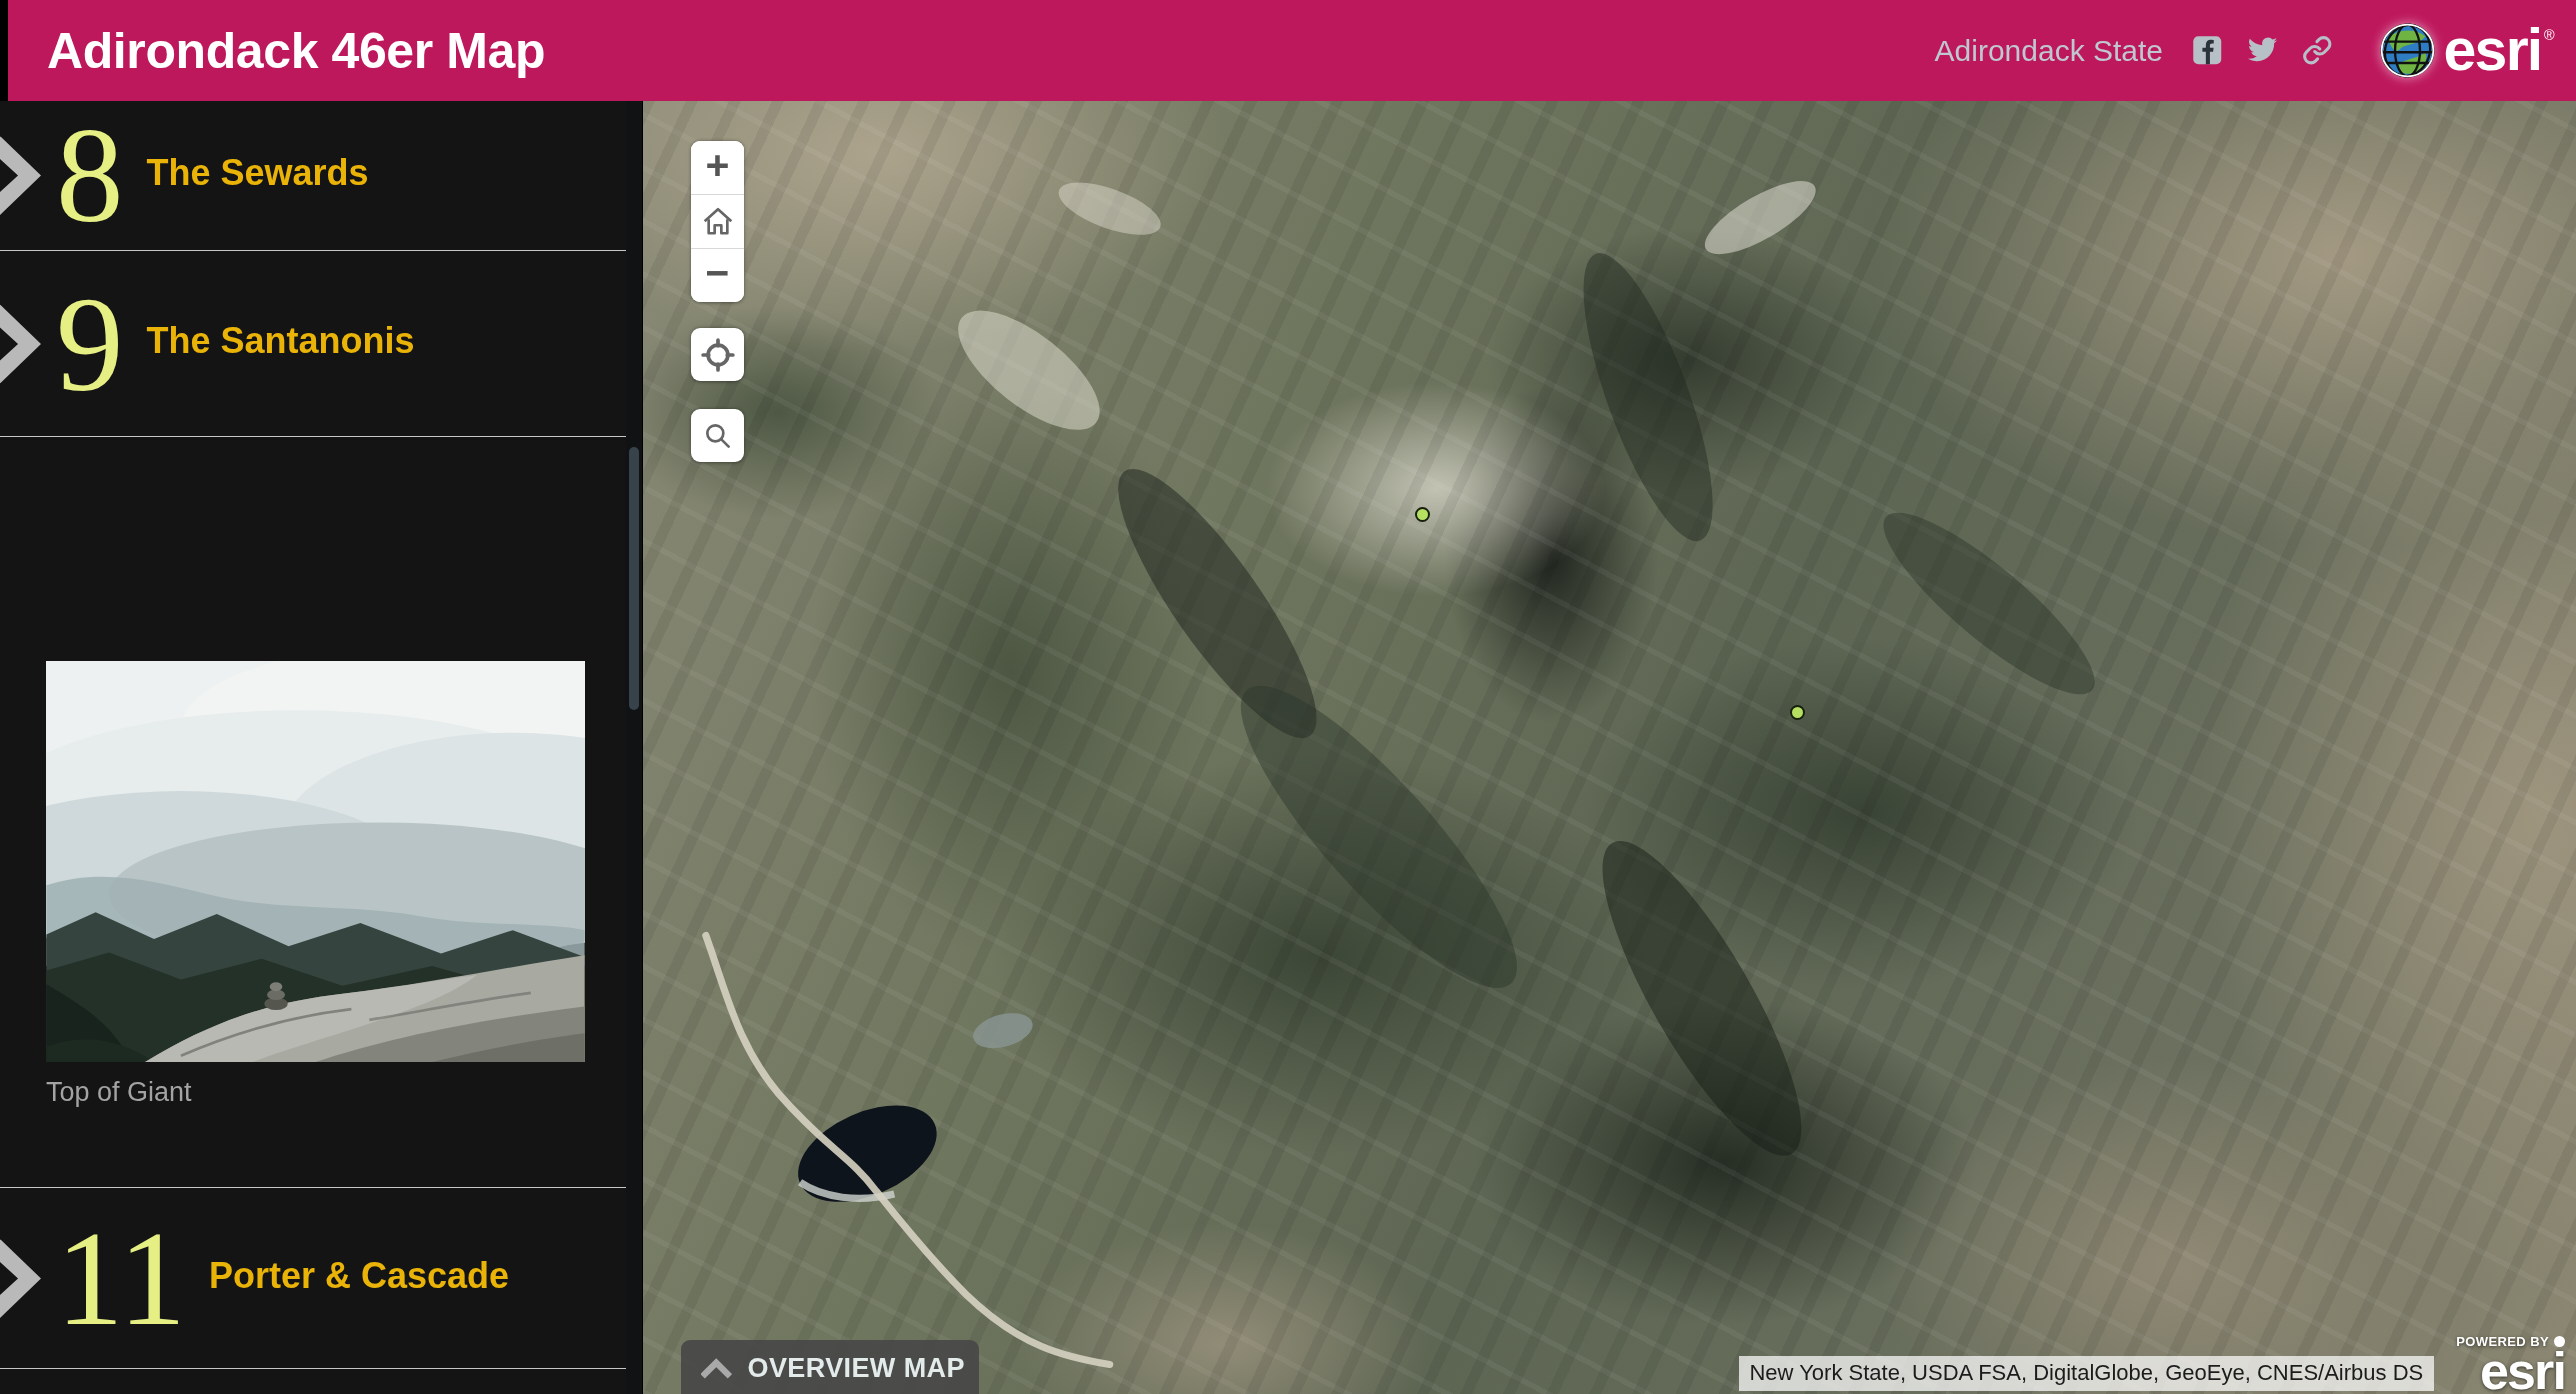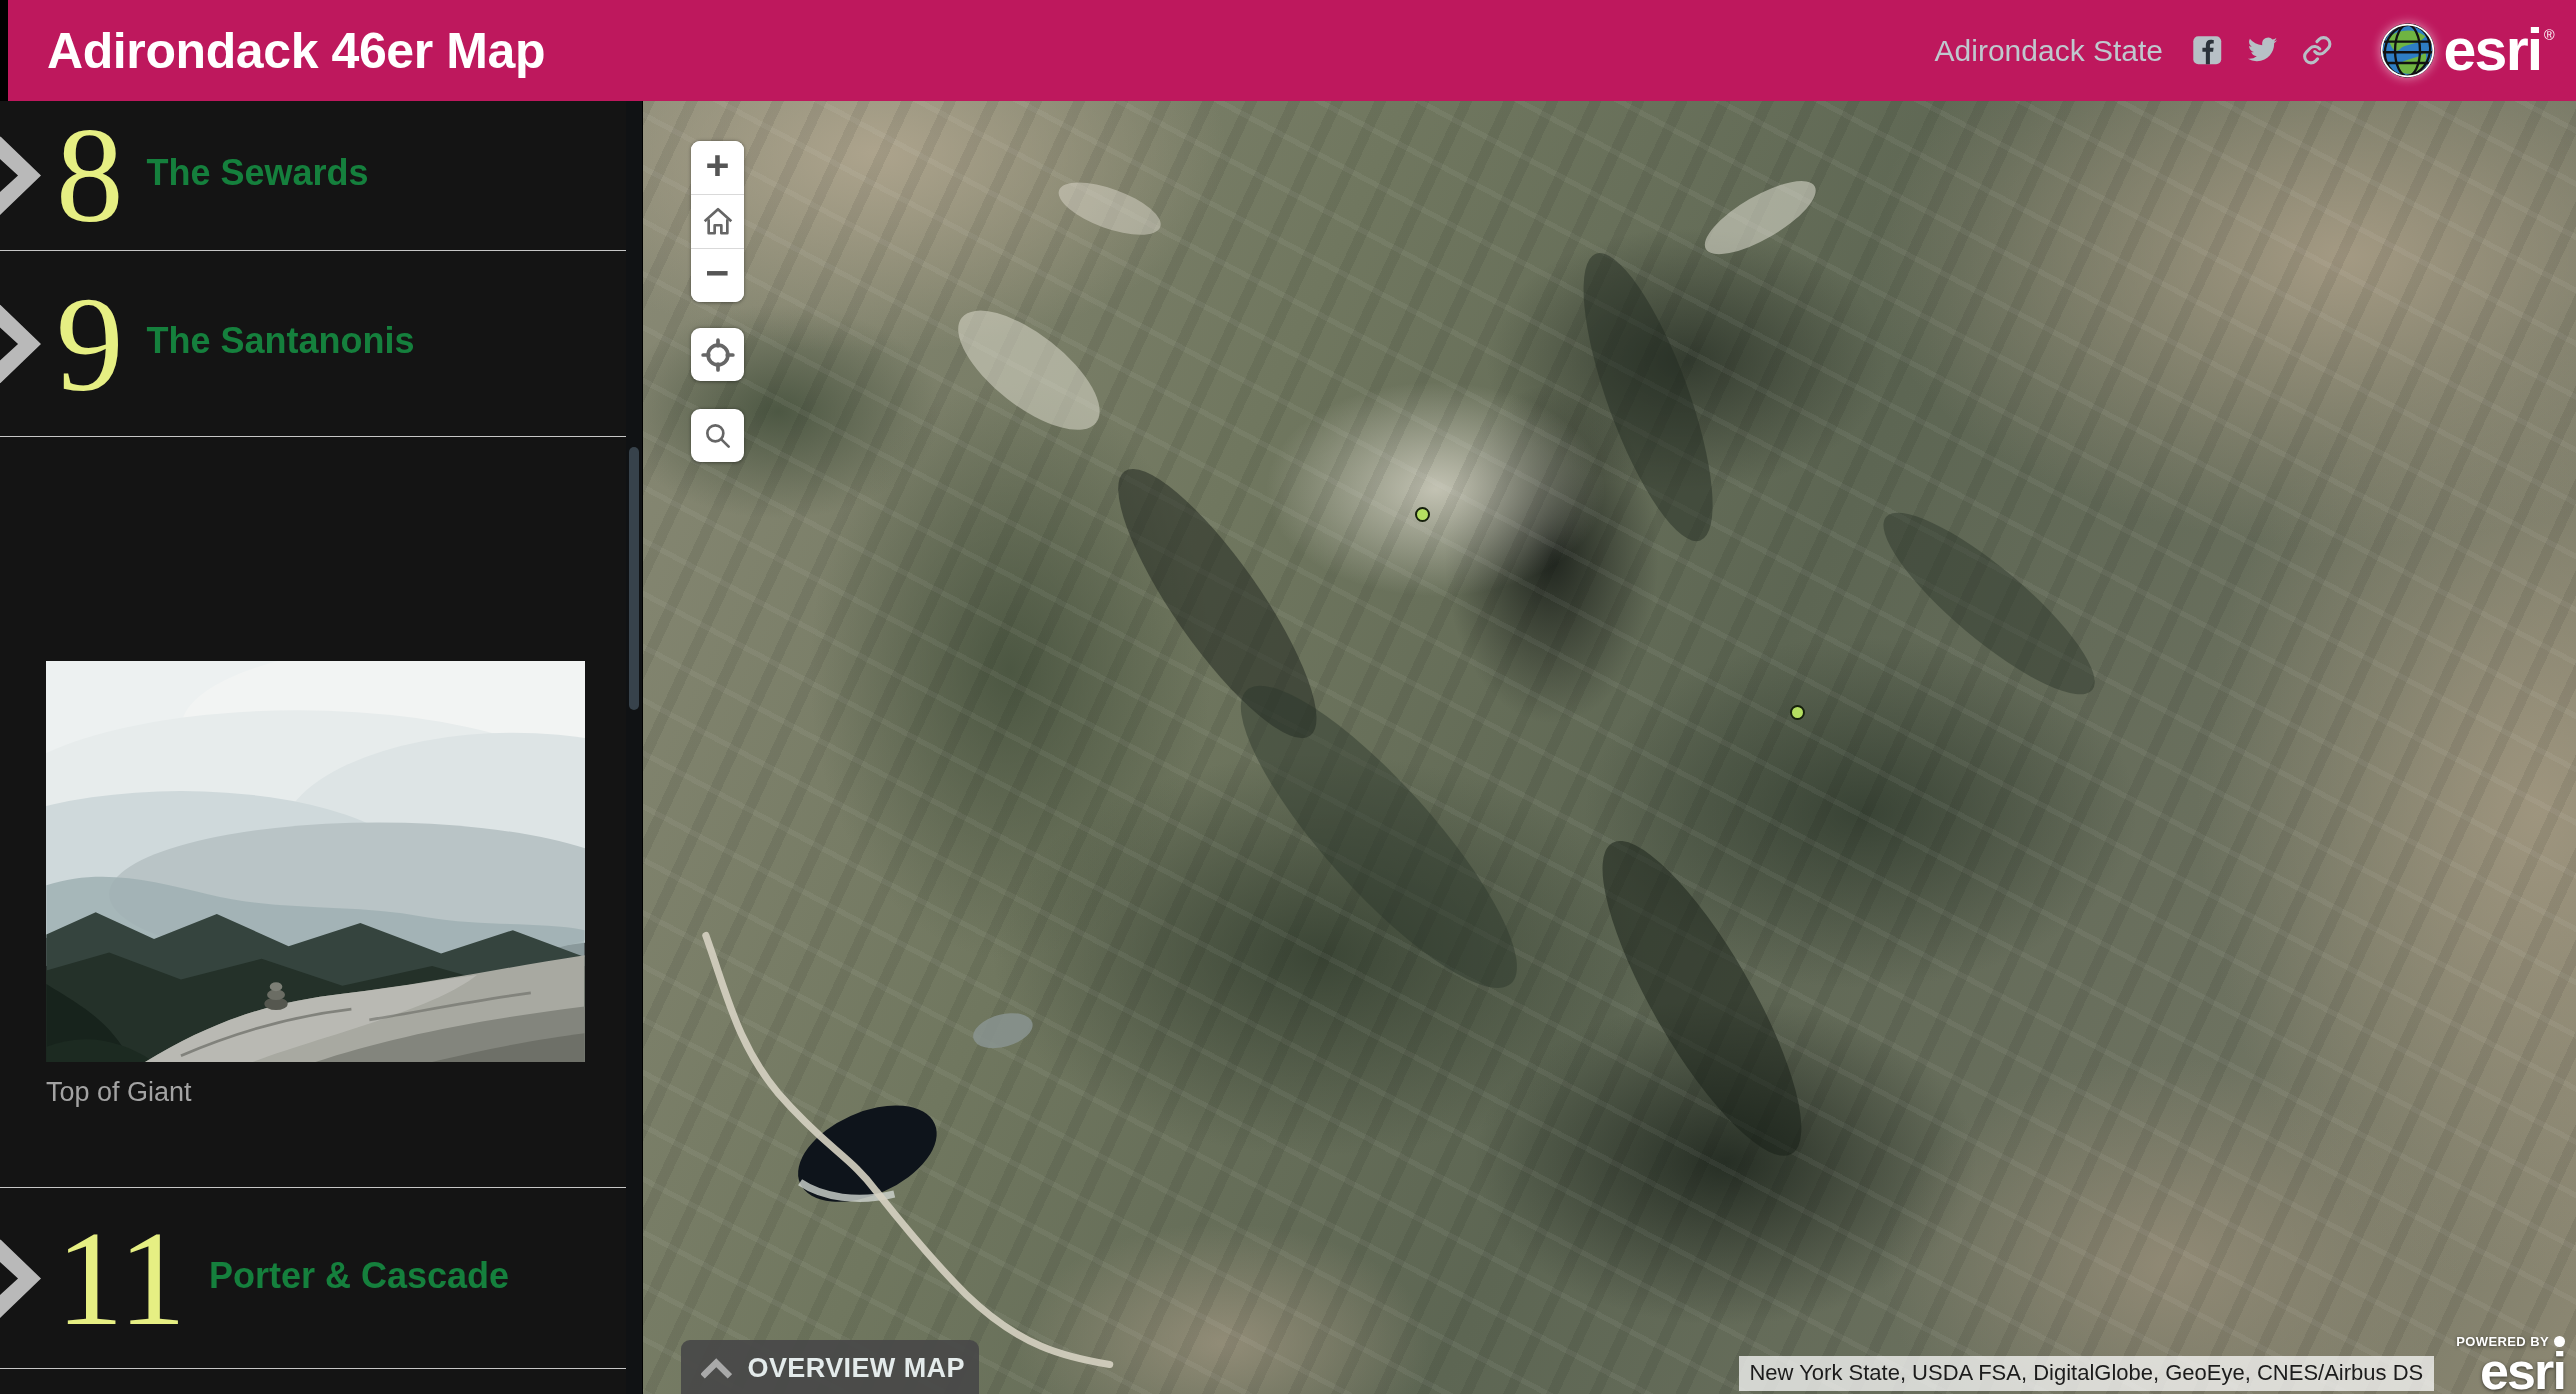--- a/index.html
+++ b/index.html
@@ -27,21 +27,21 @@
   .sec9{top:151px;height:184px;}
   .sec10{top:337px;height:749px;}
   .sec10 .sec-head{height:193px;}
   .sec11{top:1088px;height:179px;}
   .chevron{position:absolute;left:0;top:50%;transform:translateY(-50%);
     width:41px;height:79px;background:#b9b9b9;
     clip-path:polygon(0% 0%,100% 50%,0% 100%,0% 71%,44% 50%,0% 29%);}
   .section.active .chevron{background:#ffffff;}
   .sec-num{font-family:"Liberation Serif",serif;color:#e6ef83;font-size:135px;line-height:1;
     margin-left:56px;white-space:nowrap;}
-  .sec-label{color:#15803d;font-size:36px;font-weight:bold;margin-left:23px;margin-top:-5.4px;white-space:nowrap;}
+  .sec-label{color:#eab308;font-size:36px;font-weight:bold;margin-left:23px;margin-top:-5.4px;white-space:nowrap;}
   .sec-photo{position:absolute;left:46px;top:223px;width:539px;height:401px;cursor:pointer;}
   .sec-photo svg{display:block;}
   .photo-caption{position:absolute;left:46px;top:639px;color:#a3a3a3;font-size:27px;}
 
   
   .scrolltrack{position:absolute;left:626px;top:101px;width:16px;height:1294px;background:#101214;z-index:20;}
   .scrollthumb{position:absolute;left:2.7px;top:346px;width:10.8px;height:263px;border-radius:5.4px;background:#37424b;cursor:pointer;}
 
   
   .map{position:absolute;left:643px;top:101px;width:1933px;height:1294px;overflow:hidden;cursor:grab;

